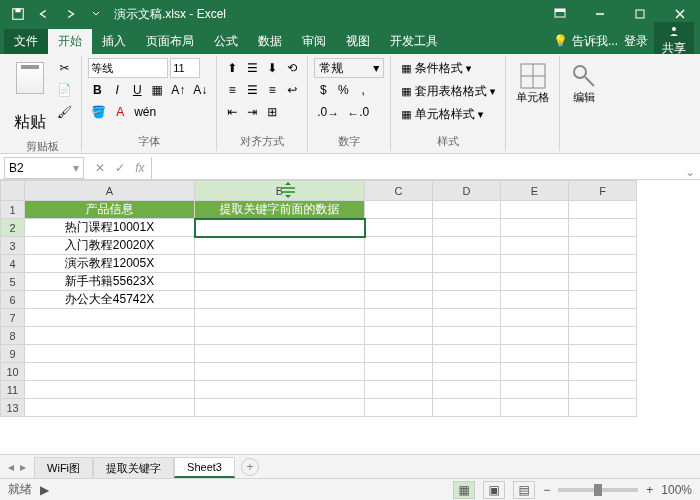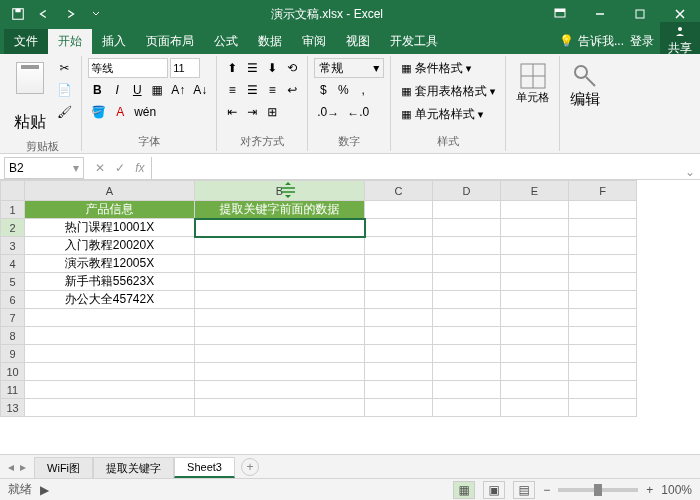--- a/index.html
+++ b/index.html
@@ -1,27 +1,27 @@
 <!DOCTYPE html>
 <html><head>
 <meta charset="utf-8">
 <style>
 *{box-sizing:border-box;margin:0;padding:0;font-family:"Microsoft YaHei",sans-serif;font-size:12px;}
 body{background:#fff;width:700px;height:500px;overflow:hidden;display:flex;flex-direction:column;}
 .titlebar{background:#217346;height:28px;display:flex;align-items:center;color:#fff;}
 .qat{display:flex;align-items:center;gap:2px;padding:0 6px;}
 .qat-btn{width:24px;height:24px;display:flex;align-items:center;justify-content:center;cursor:pointer;}
-.title{flex:1;text-align:center;font-size:12px;}
+.title{flex:1;font-size:12px;}
 .winbtns{display:flex;}
 .winbtn{width:40px;height:28px;display:flex;align-items:center;justify-content:center;cursor:pointer;}
 .menubar{background:#217346;height:26px;display:flex;align-items:center;color:#fff;padding-left:4px;}
 .menutab{padding:4px 10px;cursor:pointer;font-size:12px;}
 .menutab.active{background:#f3f3f3;color:#217346;}
 .menutab.file{background:#185c37;}
-.righttools{margin-left:auto;display:flex;align-items:center;gap:6px;}
+.righttools{margin-left:auto;display:flex;align-items:center;gap:6px;padding-right:6px;}
 .sharebtn{background:#185c37;padding:3px 8px;display:flex;align-items:center;gap:3px;flex-direction:column;}
 .ribbon{background:#f3f3f3;border-bottom:1px solid #d4d4d4;height:100px;display:flex;padding:2px 4px;}
 .group{border-right:1px solid #d4d4d4;padding:2px 6px;display:flex;flex-direction:column;justify-content:space-between;}
 .group-label{text-align:center;font-size:11px;color:#666;margin-top:2px;}
 .group-body{display:flex;gap:4px;align-items:flex-start;}
 .vstack{display:flex;flex-direction:column;gap:2px;}
 .hstack{display:flex;gap:2px;align-items:center;}
 .rbtn{padding:2px 3px;cursor:pointer;min-width:18px;height:20px;display:flex;align-items:center;justify-content:center;}
 .fontname{width:80px;height:20px;border:1px solid #ccc;font-size:11px;padding:0 2px;}
 .fontsize{width:30px;height:20px;border:1px solid #ccc;font-size:11px;padding:0 2px;}
@@ -240,21 +240,21 @@
       <span style="font-size:11px;font-family:Liberation Mono, monospace;">单元格</span>
     </div>
   </div>
 
   <div class="group" style="border-right:none;">
     <div class="paste-big">
       <svg width="28" height="28" viewBox="0 0 28 28">
           <circle cx="10" cy="10" r="6" fill="none" stroke="#888" stroke-width="2"></circle>
           <line x1="15" y1="15" x2="24" y2="24" stroke="#888" stroke-width="2"></line>
         </svg>
-      <span style="font-size:15px;">编辑</span>
+      <span style="font-size:11px;">编辑</span>
     </div>
   </div>
 </div>
 
 <div class="formulabar">
   <div class="namebox">
       <span>B2</span>
       <span class="dd">▾</span>
     </div>
   <div class="fxbtns">

